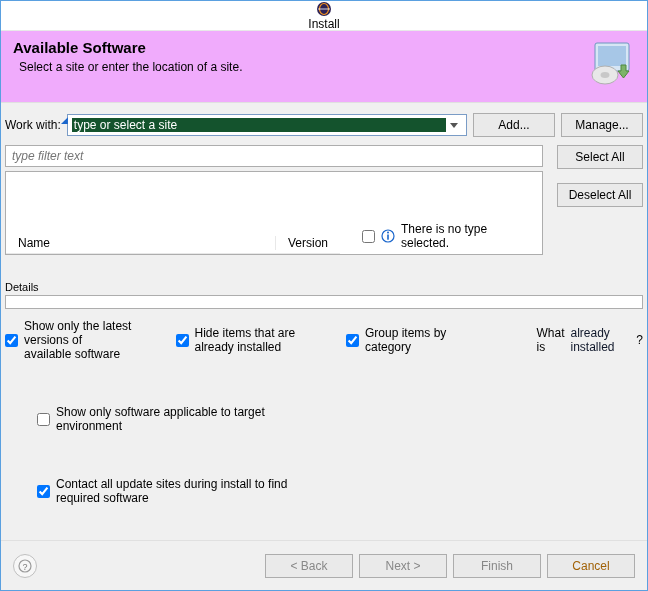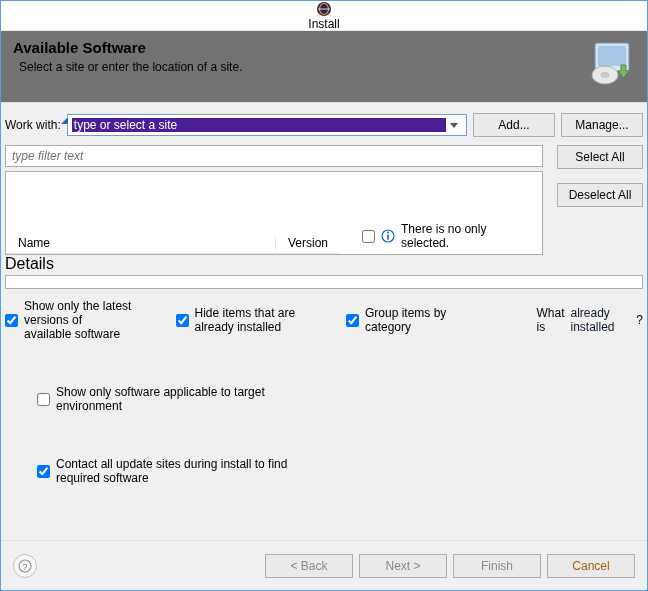--- a/index.html
+++ b/index.html
@@ -4,46 +4,46 @@
 <style>
   * { box-sizing: border-box; font-family: "Segoe UI", Tahoma, sans-serif; }
   body { margin: 0; background: #fff; font-size: 12px; color: #000; }
   .window { width: 648px; height: 591px; border: 1px solid #5aa0e0; display: flex; flex-direction: column; background: #fff; }
   .titlebar { height: 30px; display: flex; align-items: center; background: #fff; border-bottom: 1px solid #e8e8e8; flex-direction: column; }
   .titlebar-icon { width: 30px; display: flex; align-items: center; justify-content: center; }
   .titlebar-title { flex: 1; text-align: center; font-size: 12px; color: #000; }
   .titlebar-buttons { display: flex; }
   .tbtn { width: 45px; height: 28px; display: flex; align-items: center; justify-content: center; background: #fff; }
   .tbtn.close { background: #c84031; color: #fff; }
-  .header { display: flex; align-items: flex-start; padding: 8px 12px 12px 12px; border-bottom: 1px solid #e0e0e0; background: #737373; }
+  .header { display: flex; align-items: flex-start; padding: 8px 12px 12px 12px; border-bottom: 1px solid #e0e0e0; background: #f0abfc; }
   .header-text h2 { margin: 0 0 4px 0; font-size: 15px; font-weight: bold; }
   .header-text p { margin: 0; font-size: 12px; padding-left: 6px; }
   .header-icon { margin-left: auto; }
   .body { flex: 1; padding: 10px 4px; display: flex; flex-direction: column; background: #f0f0f0; }
   .row { display: flex; align-items: center; gap: 6px; margin-bottom: 8px; }
   .worklabel { font-size: 12px; position: relative; }
   .worklabel sup { color: #1a66cc; font-size: 9px; position: absolute; top: -3px; right: -7px; }
   .combo { flex: 1; display: flex; align-items: center; background: #fff; border: 1px solid #7a9cc6; height: 22px; padding: 0 4px; }
-  .combo-text { flex: 1; background: #4c1d95; color: #fff; padding: 0 2px; font-size: 12px; outline: none; }
+  .combo-text { flex: 1; background: #14532d; color: #fff; padding: 0 2px; font-size: 12px; outline: none; }
   .combo-arrow { width: 16px; display: flex; align-items: center; justify-content: center; color: #555; }
   .btn { height: 24px; padding: 0 8px; min-width: 82px; background: #eaeaea; border: 1px solid #adadad; font-size: 12px; display: flex; align-items: center; justify-content: center; cursor: default; }
   .main-row { display: flex; gap: 14px; }
   .left { flex: 1; display: flex; flex-direction: column; gap: 4px; }
   .right { width: 86px; display: flex; flex-direction: column; gap: 6px; }
   .filter { width: 100%; height: 22px; border: 1px solid #adadad; background: #fff; padding: 0 6px; font-size: 12px; color: #888; font-style: italic; }
   .table { border: 1px solid #adadad; background: #fff; height: 84px; display: flex; flex-direction: row; align-items: flex-end; }
   .thead { display: flex; background: #fff; border-bottom: 1px solid #e8e8e8; height: 22px; align-items: center; }
   .th { font-size: 12px; padding: 0 12px; }
   .th.name { width: 270px; border-right: 1px solid #e8e8e8; }
   .th.version { flex: 1; }
   .tbody { flex: 1; padding: 4px 8px; }
   .trow { display: flex; align-items: center; gap: 6px; font-size: 12px; padding-left: 14px; }
   .trow input[type=checkbox] { width: 13px; height: 13px; }
   .info-icon { width: 14px; height: 14px; display: inline-flex; align-items: center; justify-content: center; }
-  .details-label { font-size: 16px; }
+  .details-label { margin-top: 26px; font-size: 11px; }
   .details-box { height: 14px; border: 1px solid #adadad; background: #fff; margin-top: 2px; }
   .options { margin-top: 10px; display: grid; grid-template-columns: 1fr 1fr 1fr 1fr; row-gap: 8px; column-gap: 16px; font-size: 12px; gap: 44px; }
   .options label, .options .static { display: flex; align-items: center; gap: 6px; }
   .options .full { grid-column: 1 / span 2; margin-left: 32px; }
   .link { color: #0f172a; cursor: pointer; }
   .footer { height: 50px; border-top: 1px solid #e0e0e0; display: flex; align-items: center; padding: 0 12px; gap: 6px; background: #f0f0f0; }
   .footer .spacer { flex: 1; }
   .wbtn { height: 24px; min-width: 88px; border: 1px solid #adadad; background: #eaeaea; font-size: 12px; display: flex; align-items: center; justify-content: center; color: #888; }
   .wbtn.enabled { color: #a16207; }
   .help-icon { width: 24px; height: 24px; border: 1px solid #c0c0c0; border-radius: 50%; display: flex; align-items: center; justify-content: center; color: #777; background: #f7f7f7; }
@@ -125,21 +125,21 @@
           <div class="tbody">
             <div class="trow">
               <input type="checkbox" style="">
               <span class="info-icon">
                 <svg width="14" height="14">
                     <circle cx="7" cy="7" r="6" fill="none" stroke="#1a66cc" stroke-width="1.2"></circle>
                     <rect x="6.2" y="5.5" width="1.6" height="5.2" fill="#1a66cc"></rect>
                     <circle cx="7" cy="3.6" r="1" fill="#1a66cc"></circle>
                   </svg>
               </span>
-              <span>There is no only selected.</span>
+              <span>There is no type selected.</span>
             </div>
           </div>
         </div>
       </div>
       <div class="right">
         <div class="btn" style="min-width:84px">Select All</div>
         <div style="height:2px"></div>
         <div class="btn" style="min-width:84px">Deselect All</div>
       </div>
     </div>

